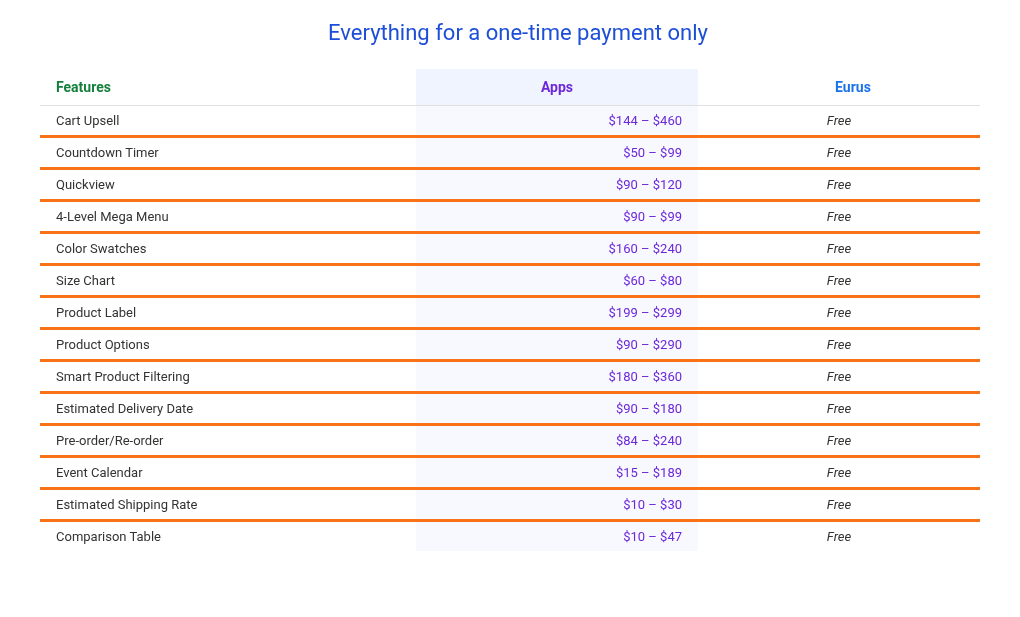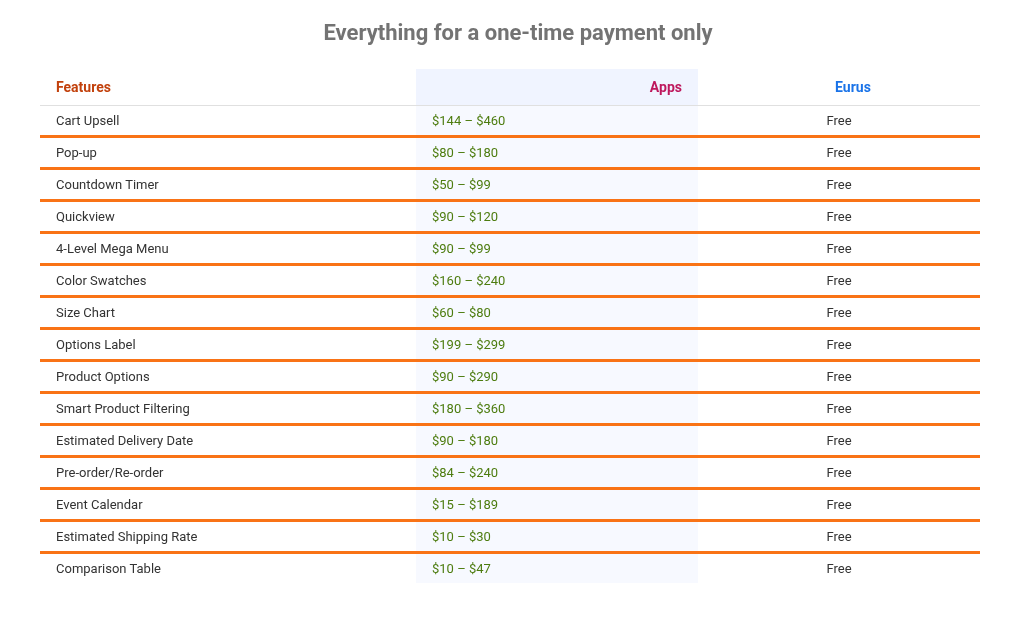--- a/index.html
+++ b/index.html
@@ -15,75 +15,76 @@
       width: 1020px;
       min-height: 617px;
       display: flex;
       flex-direction: column;
       align-items: center;
       padding: 20px 40px 30px;
     }
 
     h1 {
       font-size: 22px;
-      font-weight: 700;
-      color: #737373;
+      font-weight: 400;
+      color: #1d4ed8;
       margin-bottom: 24px;
       text-align: center;
       margin-left: 16px;
     }
 
     .comparison-table {
       width: 100%;
       border-collapse: collapse;
       font-size: 13px;
     }
 
     .comparison-table th {
       font-weight: 700;
       font-size: 14px;
       padding: 10px 16px;
       text-align: left;
       border-bottom: 1px solid #e0e0e0;
     }
 
     .comparison-table th.col-features {
-      color: #c2410c;
+      color: #15803d;
       width: 40%;
     }
 
     .comparison-table th.col-apps {
-      color: #be185d;
-      text-align: right;
+      color: #6d28d9;
+      text-align: center;
       background-color: #f0f4ff;
       width: 30%;
     }
 
     .comparison-table th.col-eurus {
       color: #1a73e8;
       text-align: center;
       width: 30%;
       padding-left: 44px;
     }
 
     .comparison-table td {
       padding: 7px 16px;
       border-bottom: 3px solid #f97316;
       color: #333;
     }
 
     .comparison-table td.col-apps {
-      text-align: left;
+      text-align: right;
       background-color: #f7f9ff;
-      color: #4d7c0f;
+      color: #6d28d9;
     }
 
     .comparison-table td.col-eurus {
       text-align: center;
       color: #333;
+      font-style: italic;
     }
 
     .comparison-table tr:last-child td {
       border-bottom: none;
     }
   </style>
 </head>
 <body>
 
 <h1>Everything for a one-time payment only</h1>
@@ -93,25 +94,20 @@
     <tr>
       <th class="col-features">Features</th>
       <th class="col-apps">Apps</th>
       <th class="col-eurus">Eurus</th>
     </tr>
   </thead>
   <tbody id="table-body">
   <tr>
         <td>Cart Upsell</td>
         <td class="col-apps">$144 – $460</td>
-        <td class="col-eurus">Free</td>
-      </tr>
-      <tr>
-        <td>Pop-up</td>
-        <td class="col-apps">$80 – $180</td>
         <td class="col-eurus">Free</td>
       </tr>
       <tr>
         <td>Countdown Timer</td>
         <td class="col-apps">$50 – $99</td>
         <td class="col-eurus">Free</td>
       </tr>
       <tr>
         <td>Quickview</td>
         <td class="col-apps">$90 – $120</td>
@@ -126,21 +122,21 @@
         <td>Color Swatches</td>
         <td class="col-apps">$160 – $240</td>
         <td class="col-eurus">Free</td>
       </tr>
       <tr>
         <td>Size Chart</td>
         <td class="col-apps">$60 – $80</td>
         <td class="col-eurus">Free</td>
       </tr>
       <tr>
-        <td>Options Label</td>
+        <td>Product Label</td>
         <td class="col-apps">$199 – $299</td>
         <td class="col-eurus">Free</td>
       </tr>
       <tr>
         <td>Product Options</td>
         <td class="col-apps">$90 – $290</td>
         <td class="col-eurus">Free</td>
       </tr>
       <tr>
         <td>Smart Product Filtering</td>

